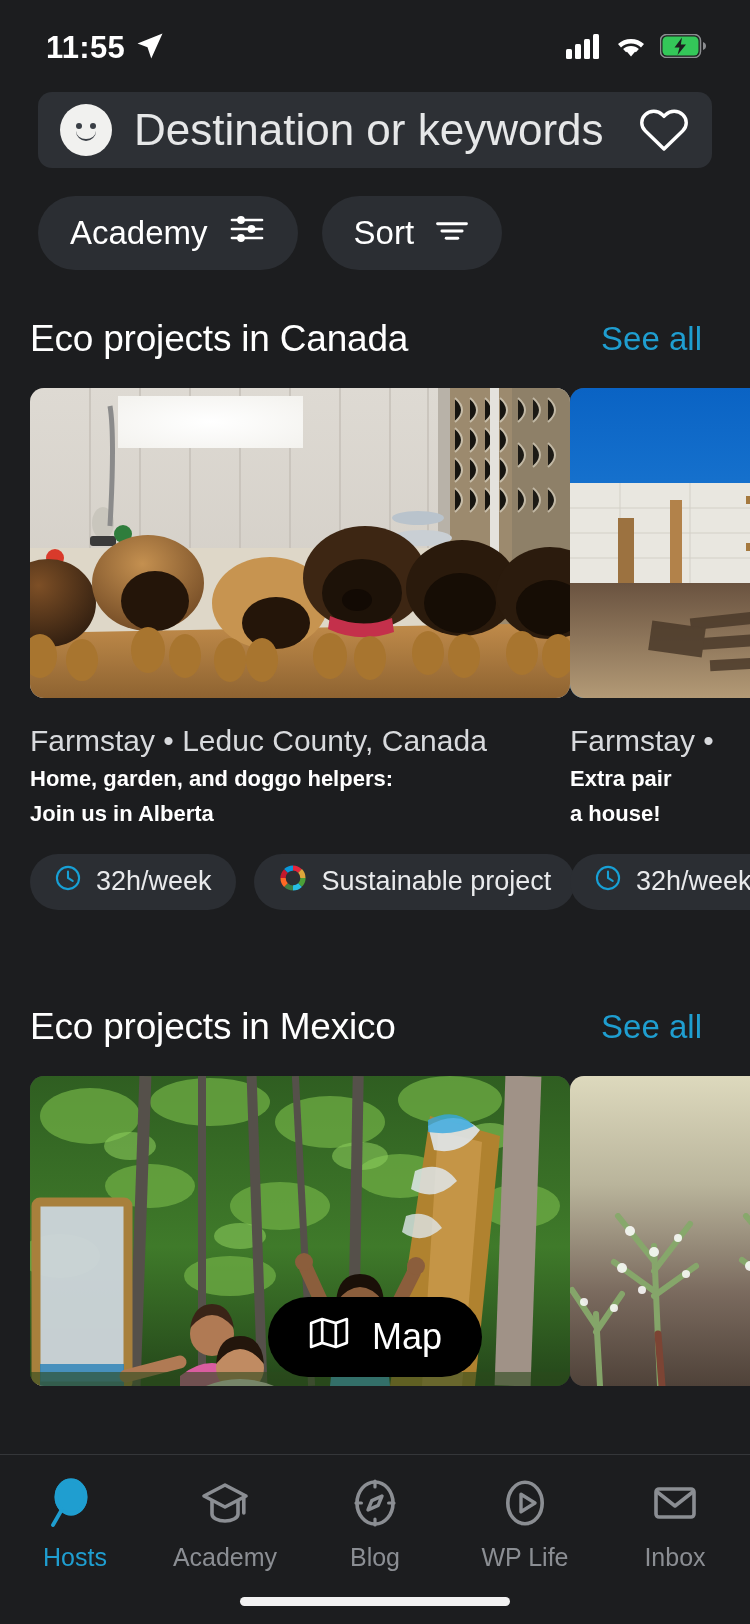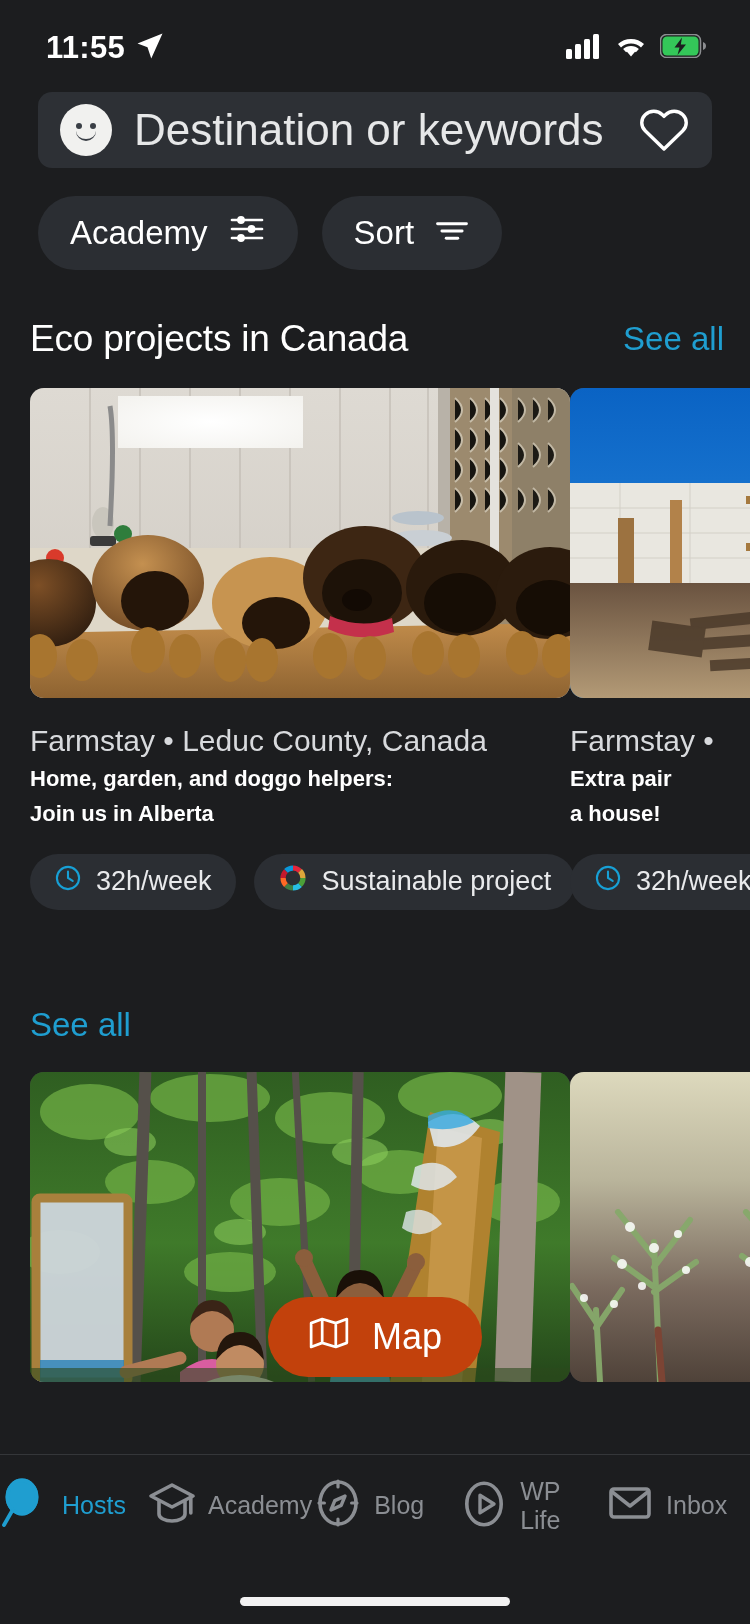--- a/index.html
+++ b/index.html
@@ -45,21 +45,21 @@
   .chips { display: flex; gap: 24px; padding: 28px 38px 0 38px; }
   .chip {
     height: 74px; background: #2b2e33; border-radius: 37px;
     display: flex; align-items: center; gap: 20px; padding: 0 32px;
     color: #fff; font-size: 33px; font-weight: 400;
   }
 
   
   .section-head {
     display: flex; align-items: center; justify-content: space-between;
-    padding: 0 22px 0 30px; margin-top: 48px; text-align: right;
+    padding: 0 44px 0 30px; margin-top: 48px; text-align: right;
   }
   .section-title { color: #fff; font-size: 37px; font-weight: 400; letter-spacing: -.2px; }
   .see-all { color: #1f9ed0; font-size: 33px; font-weight: 400; padding-right: 4px; }
 
   
   .carousel { display: flex; padding-left: 30px; margin-top: 28px; }
   .card { flex: 0 0 auto; width: 540px; }
   .card.partial { width: 300px; }
   .card-img {
     width: 100%; height: 310px; border-radius: 14px; overflow: hidden;
@@ -74,32 +74,32 @@
   .badges { display: flex; gap: 18px; margin-top: 26px; }
   .badge {
     height: 56px; background: #2b2e33; border-radius: 28px;
     display: flex; align-items: center; gap: 14px; padding: 0 24px;
     color: #e9eaec; font-size: 27px; white-space: nowrap; flex: 0 0 auto;
   }
 
   
   .map-fab {
     position: absolute; left: 50%; transform: translateX(-50%);
-    top: 1297px; height: 80px; background: #c2410c; border-radius: 40px;
+    top: 1297px; height: 80px; background: #000000; border-radius: 40px;
     display: flex; align-items: center; gap: 22px; padding: 0 40px;
     color: #fff; font-size: 36px; z-index: 5;
   }
 
   
   .bottomnav {
     position: absolute; left: 0; right: 0; bottom: 0; height: 170px;
     background: #1c1d1f; border-top: 1px solid #343639;
     display: flex; align-items: flex-start; padding-top: 22px;
   }
-  .tab { flex: 1; display: flex; align-items: center; gap: 10px; }
+  .tab { flex: 1; display: flex; flex-direction: column; align-items: center; gap: 10px; }
   .tab-label { font-size: 25px; color: #8b8e93; }
   .tab.active .tab-label { color: #1f9ed0; }
   .home-indicator {
     position: absolute; bottom: 18px; left: 50%; transform: translateX(-50%);
     width: 270px; height: 9px; border-radius: 5px; background: #f2f2f2;
   }
 </style>
 </head>
 <body>
 
@@ -379,20 +379,21 @@
             </svg>
           </span>
           <span>32h/week</span>
         </div>
       </div>
     </div>
 
   </div>
 
   <div class="section-head" style="margin-top:96px;">
+    <div class="section-title">Eco projects in Mexico</div>
     <div class="see-all">See all</div>
   </div>
 
   <div class="carousel">
 
     <div class="card">
       <div class="card-img" style="height:310px;">
         <svg viewBox="0 0 540 310" preserveAspectRatio="none">
           <defs>
             <linearGradient id="jungleG" x1="0" y1="0" x2="0" y2="1">

